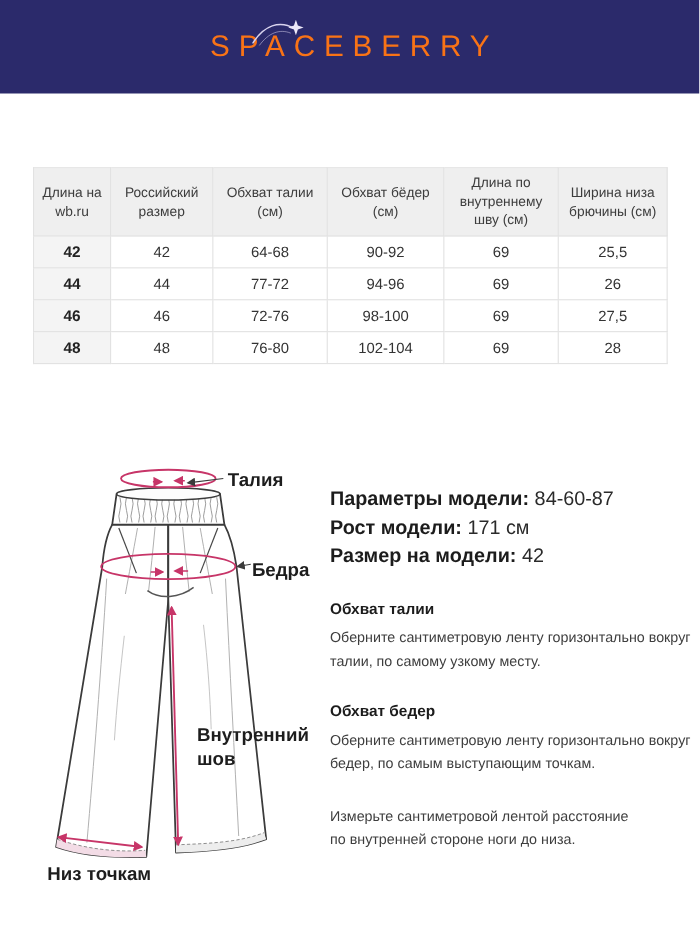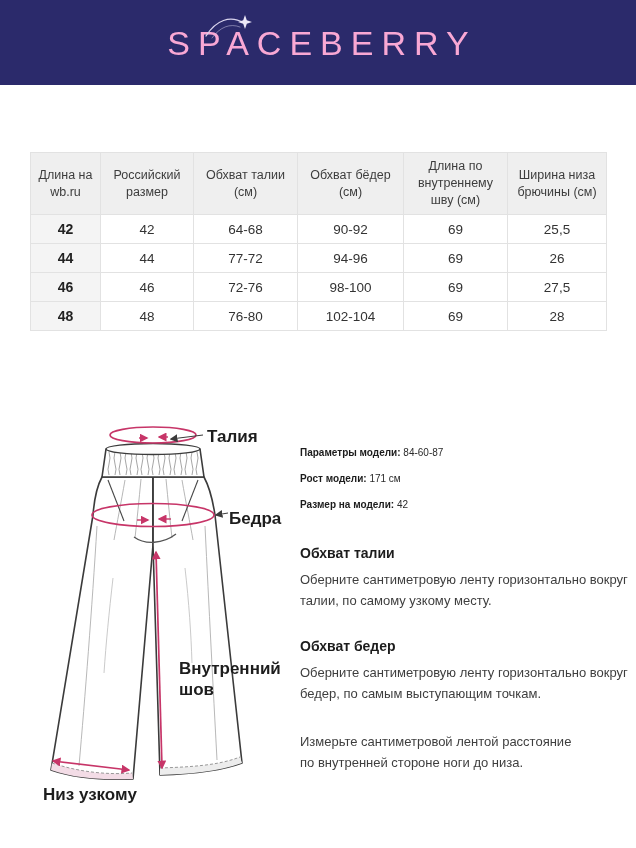--- a/index.html
+++ b/index.html
@@ -2,21 +2,21 @@
 <html><head>
 <meta charset="utf-8">
 <style>
   html,body{margin:0;padding:0;background:#fff;}
   .page{position:relative;width:636px;height:848px;background:#ffffff;overflow:hidden;
         font-family:"Liberation Sans",sans-serif;color:#333;}
 
   
   .brand-header{position:absolute;left:0;top:0;width:636px;height:85px;background:#2b2a6b;
                 display:flex;align-items:center;justify-content:center;}
-  .logo{position:relative;color:#f9a8d4;font-size:34px;font-weight:400;letter-spacing:8px;
+  .logo{position:relative;color:#f97316;font-size:27px;font-weight:400;letter-spacing:8px;
         padding-left:8px;line-height:1;}
   .comet{position:absolute;top:-14px;left:45px;}
 
   
   .size-table{position:absolute;left:30px;top:152px;width:576px;border-collapse:collapse;
               table-layout:fixed;}
   .size-table th{background:#efefef;font-weight:400;font-size:12.5px;color:#3d3d3d;
                  height:57px;line-height:1.35;border:1px solid #e2e2e2;padding:2px 4px;
                  text-align:center;vertical-align:middle;}
   .size-table td{font-size:13.5px;color:#333;height:28px;border:1px solid #e2e2e2;
@@ -26,21 +26,21 @@
   
   .figure{position:absolute;left:35px;top:418px;width:255px;height:400px;}
   .fig-label{position:absolute;font-size:17px;font-weight:700;color:#1d1d1d;line-height:1.25;}
   .lbl-waist{left:172px;top:8px;}
   .lbl-hips{left:194px;top:90px;}
   .lbl-seam{left:144px;top:240px;width:98px;}
   .lbl-hem{left:8px;top:366px;}
 
   
   .info{position:absolute;left:300px;top:440px;width:330px;}
-  .model-line{font-size:10px;line-height:26px;color:#2a2a2a;}
+  .model-line{font-size:18px;line-height:26px;color:#2a2a2a;}
   .model-line .lbl{font-weight:700;color:#1c1c1c;}
   .guide-section{margin-top:27px;}
   .guide-title{font-size:14px;font-weight:700;color:#1c1c1c;margin:0 0 8px 0;}
   .guide-text{font-size:13px;line-height:21px;color:#3e3e3e;white-space:pre-line;margin:0;}
 </style>
 </head>
 <body>
 
 <div class="page">
 
@@ -165,21 +165,21 @@
       <path d="M193,95 L181,97" stroke="#3b3b3b" stroke-width="1" marker-end="url(#arrB)"></path>
 
       <path d="M121,134 L127,350" fill="none" stroke="#c73568" stroke-width="1.7" marker-start="url(#arrP)" marker-end="url(#arrP)"></path>
 
       <path d="M18,343 L94,352" fill="none" stroke="#c73568" stroke-width="1.7" marker-start="url(#arrP)" marker-end="url(#arrP)"></path>
     </svg>
 
     <span class="fig-label lbl-waist">Талия</span>
     <span class="fig-label lbl-hips">Бедра</span>
     <span class="fig-label lbl-seam">Внутренний шов</span>
-    <span class="fig-label lbl-hem">Низ узкому</span>
+    <span class="fig-label lbl-hem">Низ точкам</span>
   </div>
 
   <div class="info">
     <div class="model-line">
       <span class="lbl">Параметры модели:</span>
       <span>84-60-87</span>
     </div>
     <div class="model-line">
       <span class="lbl">Рост модели:</span>
       <span>171 см</span>

